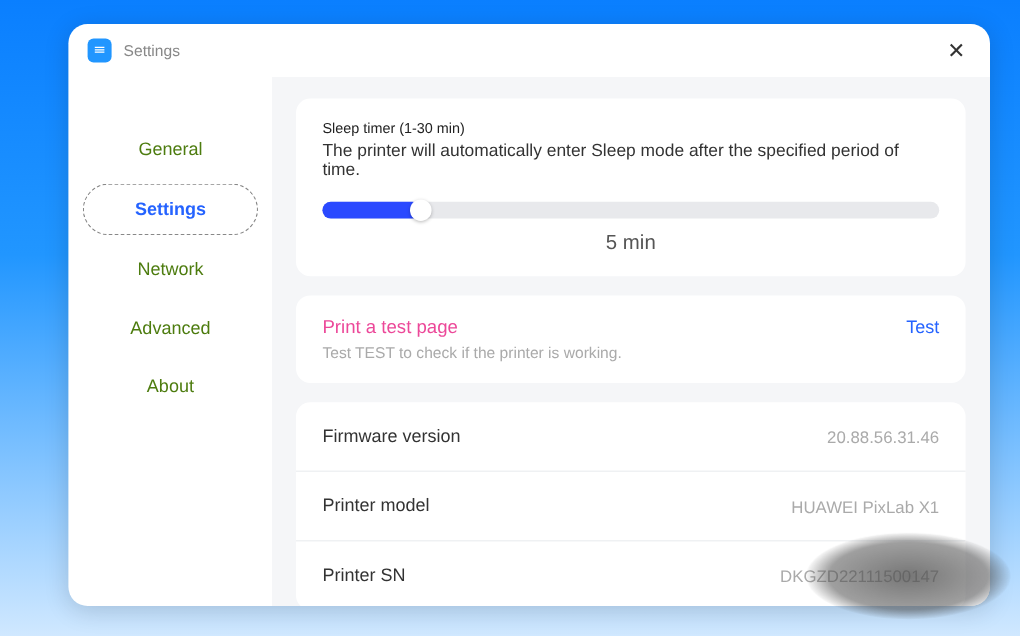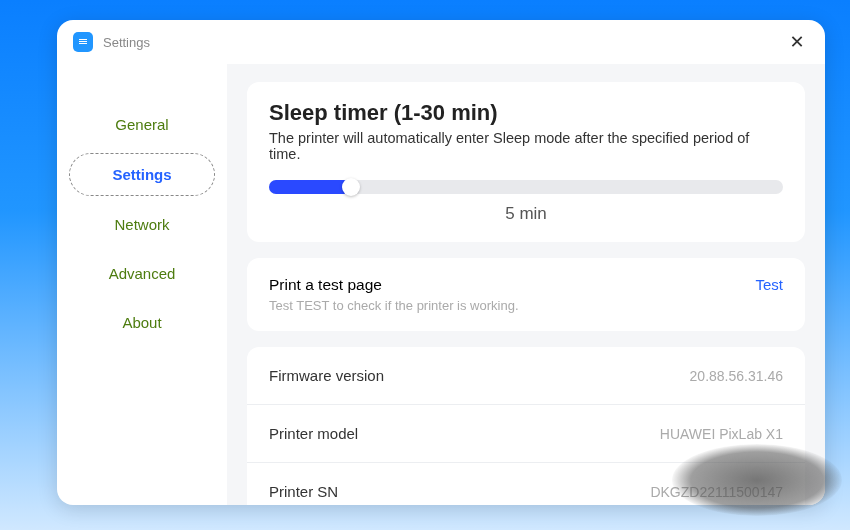--- a/index.html
+++ b/index.html
@@ -87,21 +87,21 @@
     overflow-y: auto;
     display: flex;
     flex-direction: column;
     gap: 16px;
   }
   .card {
     background: #fff;
     border-radius: 12px;
     padding: 18px 22px;
   }
-  .sleep-title { font-size: 22px; font-weight: 700; color: #222; margin-bottom: 4px;}
+  .sleep-title { font-size: 12px; font-weight: 400; color: #222; margin-bottom: 4px;}
   .sleep-desc { font-size: 14.5px; color: #333; margin-bottom: 18px;}
   .slider-wrap { position: relative; }
   .slider-track {
     background: #e8e9ec;
     height: 14px;
     border-radius: 8px;
     position: relative;
   }
   .slider-fill {
     position: absolute;
@@ -125,21 +125,21 @@
     text-align: center;
     font-size: 17px;
     color: #555;
     margin-top: 10px;
   }
   .test-row {
     display: flex;
     align-items: flex-start;
     justify-content: space-between;
   }
-  .test-title { font-size: 15.5px; color: #000000; margin-bottom: 4px;}
+  .test-title { font-size: 15.5px; color: #ec4899; margin-bottom: 4px;}
   .test-desc { font-size: 13px; color: #aaa; }
   .test-link { color: #2563ff; font-size: 15px; cursor: pointer; font-weight: 500; }
   .info-card { padding: 0; }
   .info-row {
     display: flex;
     justify-content: space-between;
     align-items: center;
     padding: 20px 22px;
     border-bottom: 1px solid #eceef1;
   }

